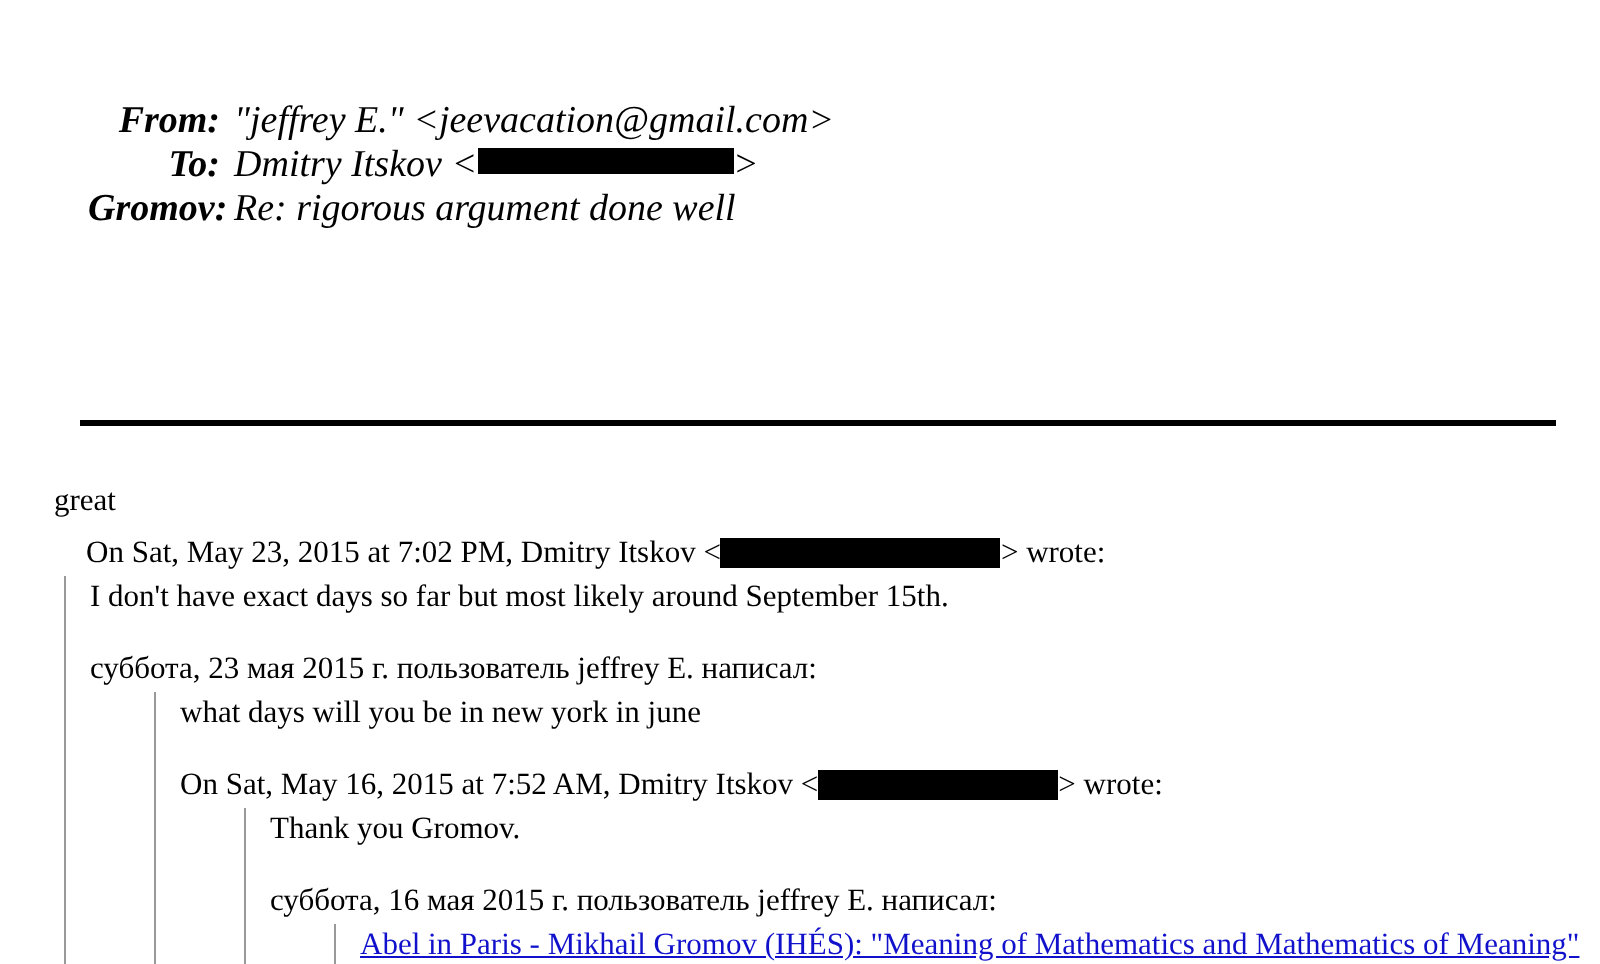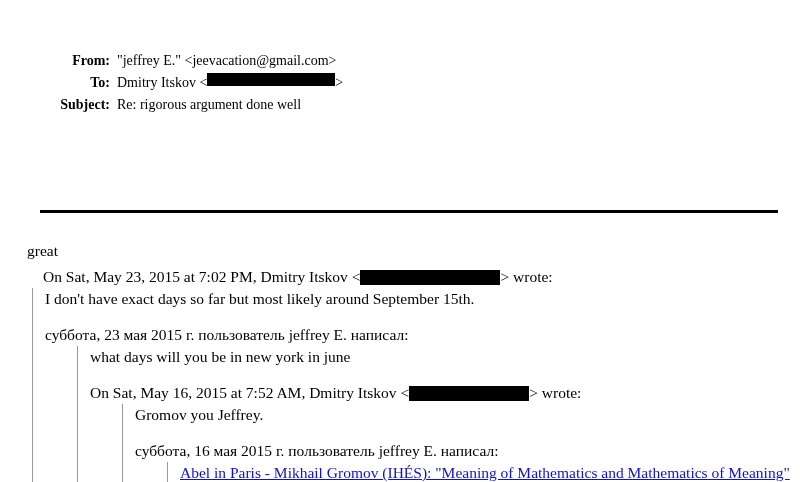--- a/index.html
+++ b/index.html
@@ -18,22 +18,23 @@
     position: relative;
     width: 800px;
     height: 482px;
     background: #ffffff;
   }
 
   
   .header {
     margin-top: 50px;
     padding-left: 44px;
-    font-size: 14px;
+    font-size: 19px;
     line-height: 22px;
+    font-style: italic;
   }
   .hdr-row {
     display: flex;
     align-items: baseline;
     white-space: nowrap;
   }
   .hdr-label {
     width: 66px;
     text-align: right;
     font-weight: bold;
@@ -116,21 +117,21 @@
     </div>
 
     <div class="hdr-row">
       <span class="hdr-label">To:</span>
       <span class="hdr-value">Dmitry Itskov &lt;</span>
       <span class="redact redact-hdr"></span>
       <span class="hdr-value">&gt;</span>
     </div>
 
     <div class="hdr-row">
-      <span class="hdr-label">Subject:</span>
+      <span class="hdr-label">Gromov:</span>
       <span class="hdr-value">Re: rigorous argument done well</span>
     </div>
 
 
   </div>
 
   <div class="rule"></div>
 
   <div class="body">
 
@@ -150,21 +151,21 @@
       <div class="quote">
         <div class="line">what days will you be in new york in june</div>
 
         <div class="q-gap"></div>
 
         <div class="line">
           <span>On Sat, May 16, 2015 at 7:52 AM, Dmitry Itskov &lt;</span><span class="redact redact-q2"></span><span>&gt; wrote:</span>
         </div>
 
         <div class="quote">
-          <div class="line">Gromov you Jeffrey.</div>
+          <div class="line">Thank you Gromov.</div>
 
           <div class="q-gap"></div>
 
           <div class="line ru">суббота, 16 мая 2015 г. пользователь jeffrey E. написал:</div>
 
           <div class="quote">
             <div class="line">
               <a class="link">Abel in Paris - Mikhail Gromov (IHÉS): "Meaning of Mathematics and Mathematics of Meaning"</a>
             </div>
 

